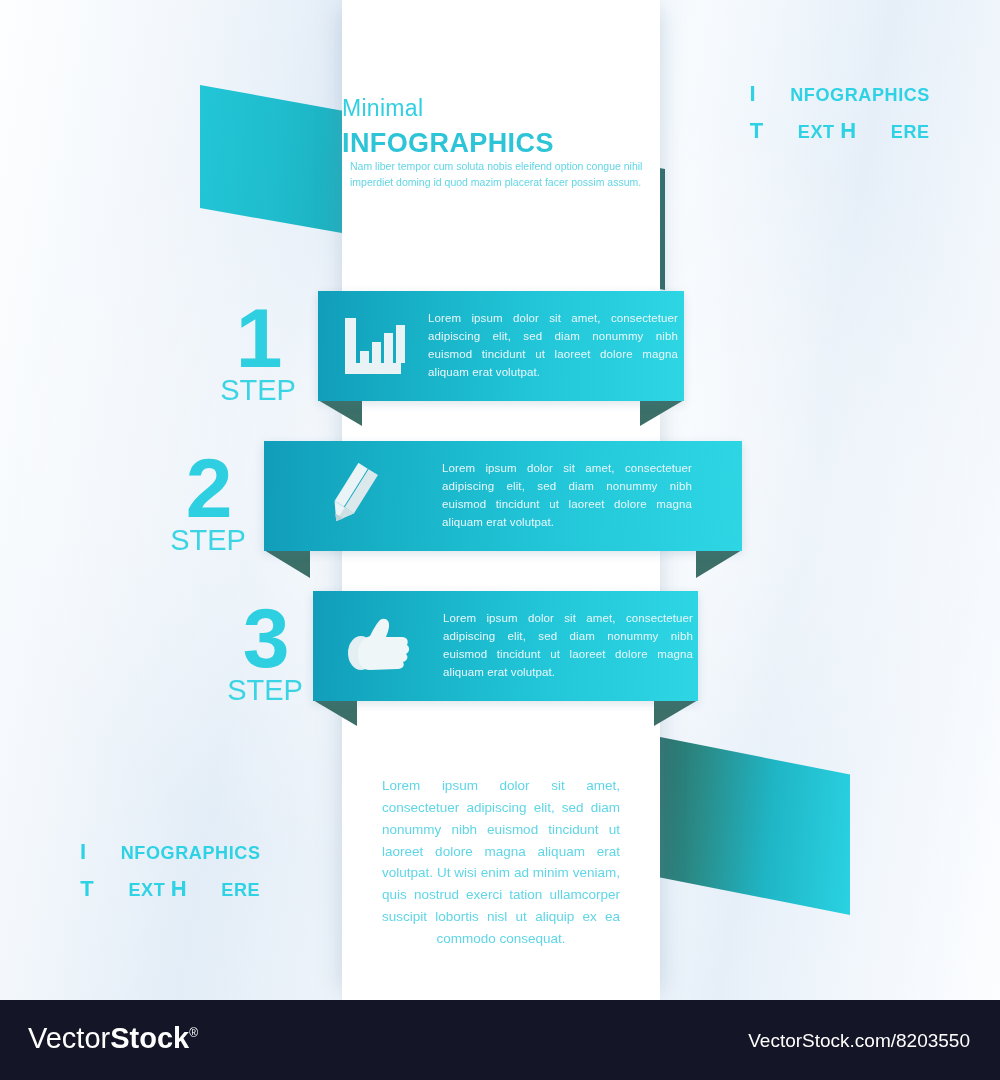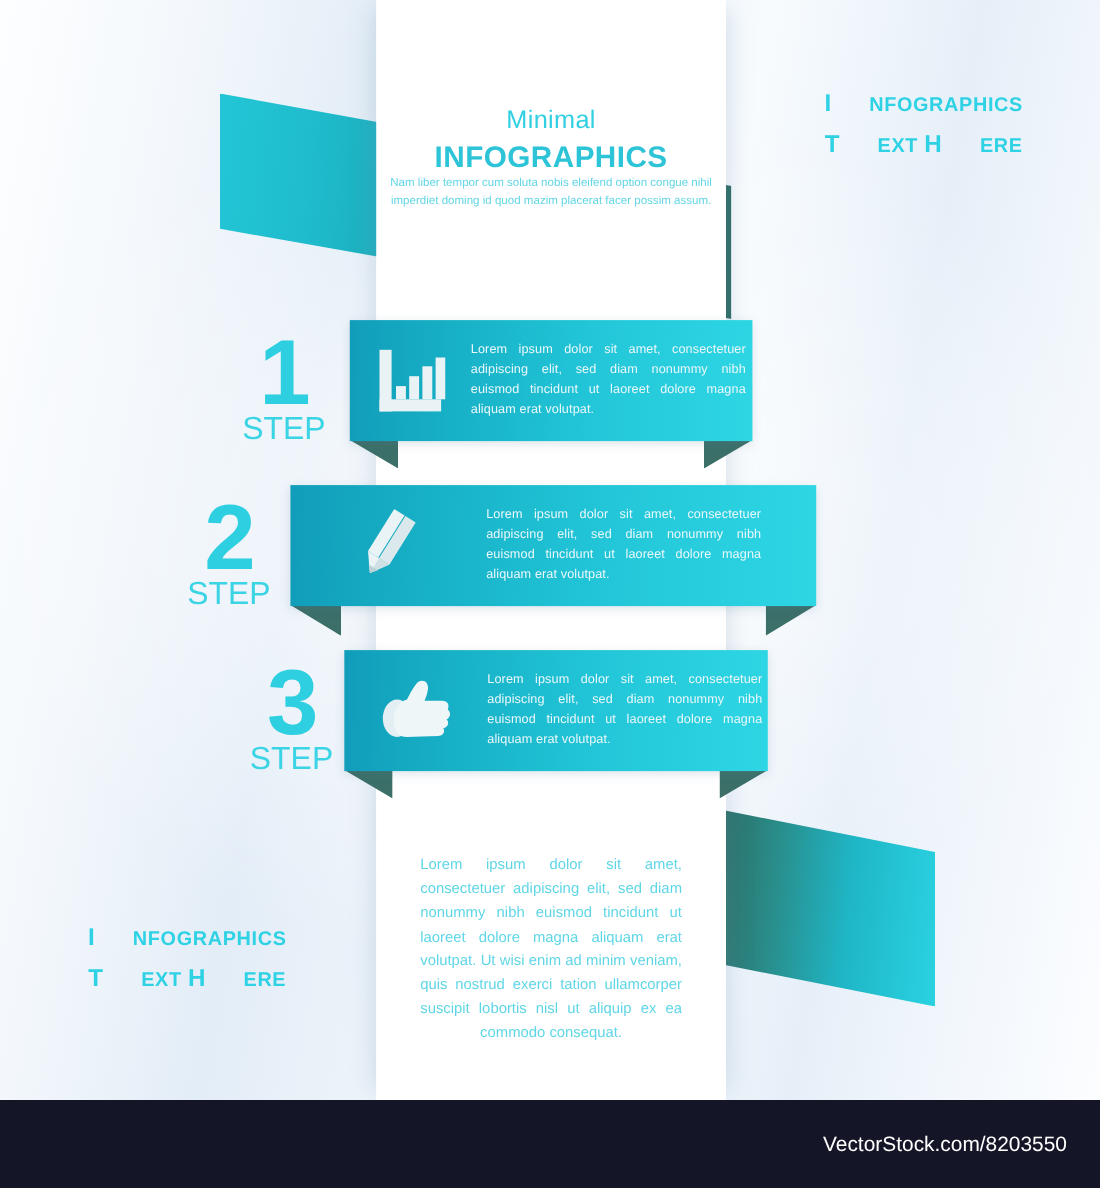--- a/index.html
+++ b/index.html
@@ -137,21 +137,20 @@
     margin-top: -4px;
   }
 
   
   .headline {
     position: absolute;
     z-index: 4;
     left: 342px;
     top: 95px;
     width: 318px;
-    text-align: center;
   }
   .headline .sub {
     font-size: 23px;
     color: #31cfe2;
     letter-spacing: 0.3px;
   }
   .headline .main {
     font-size: 27px;
     font-weight: bold;
     color: #2ec4d8;
@@ -316,16 +315,17 @@
         </svg>
       </div>
       <div class="banner-text">Lorem ipsum dolor sit amet, consectetuer adipiscing elit, sed diam nonummy nibh euismod tincidunt ut laoreet dolore magna aliquam erat volutpat.</div>
     </div>
 
     <div class="bottom-copy">Lorem ipsum dolor sit amet, consectetuer adipiscing elit, sed diam nonummy nibh euismod tincidunt ut laoreet dolore magna aliquam erat volutpat. Ut wisi enim ad minim veniam, quis nostrud exerci tation ullamcorper suscipit lobortis nisl ut aliquip ex ea commodo consequat.</div>
 
   </div>
 
   <div id="footer">
+    <div class="wm-logo"><span class="thin">Vector</span><span class="bold">Stock</span><span class="reg">®</span></div>
     <div class="wm-url">VectorStock.com/8203550</div>
   </div>
 
 </div>
 
 </body></html>

